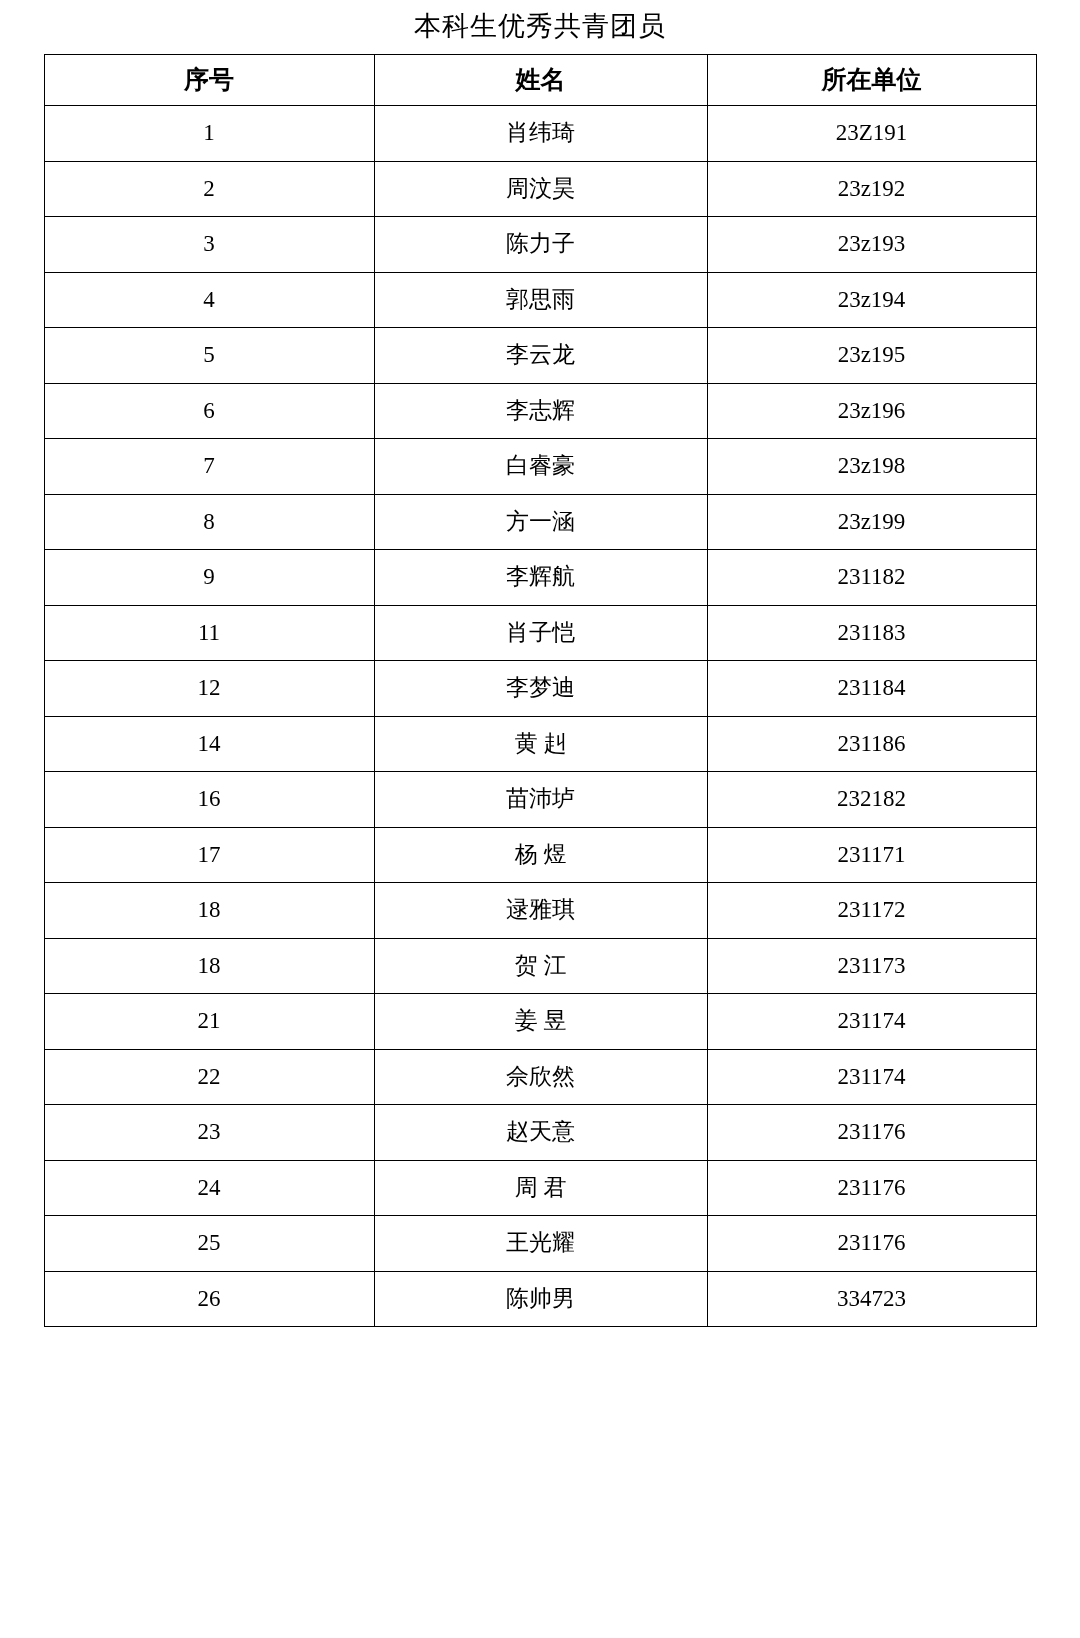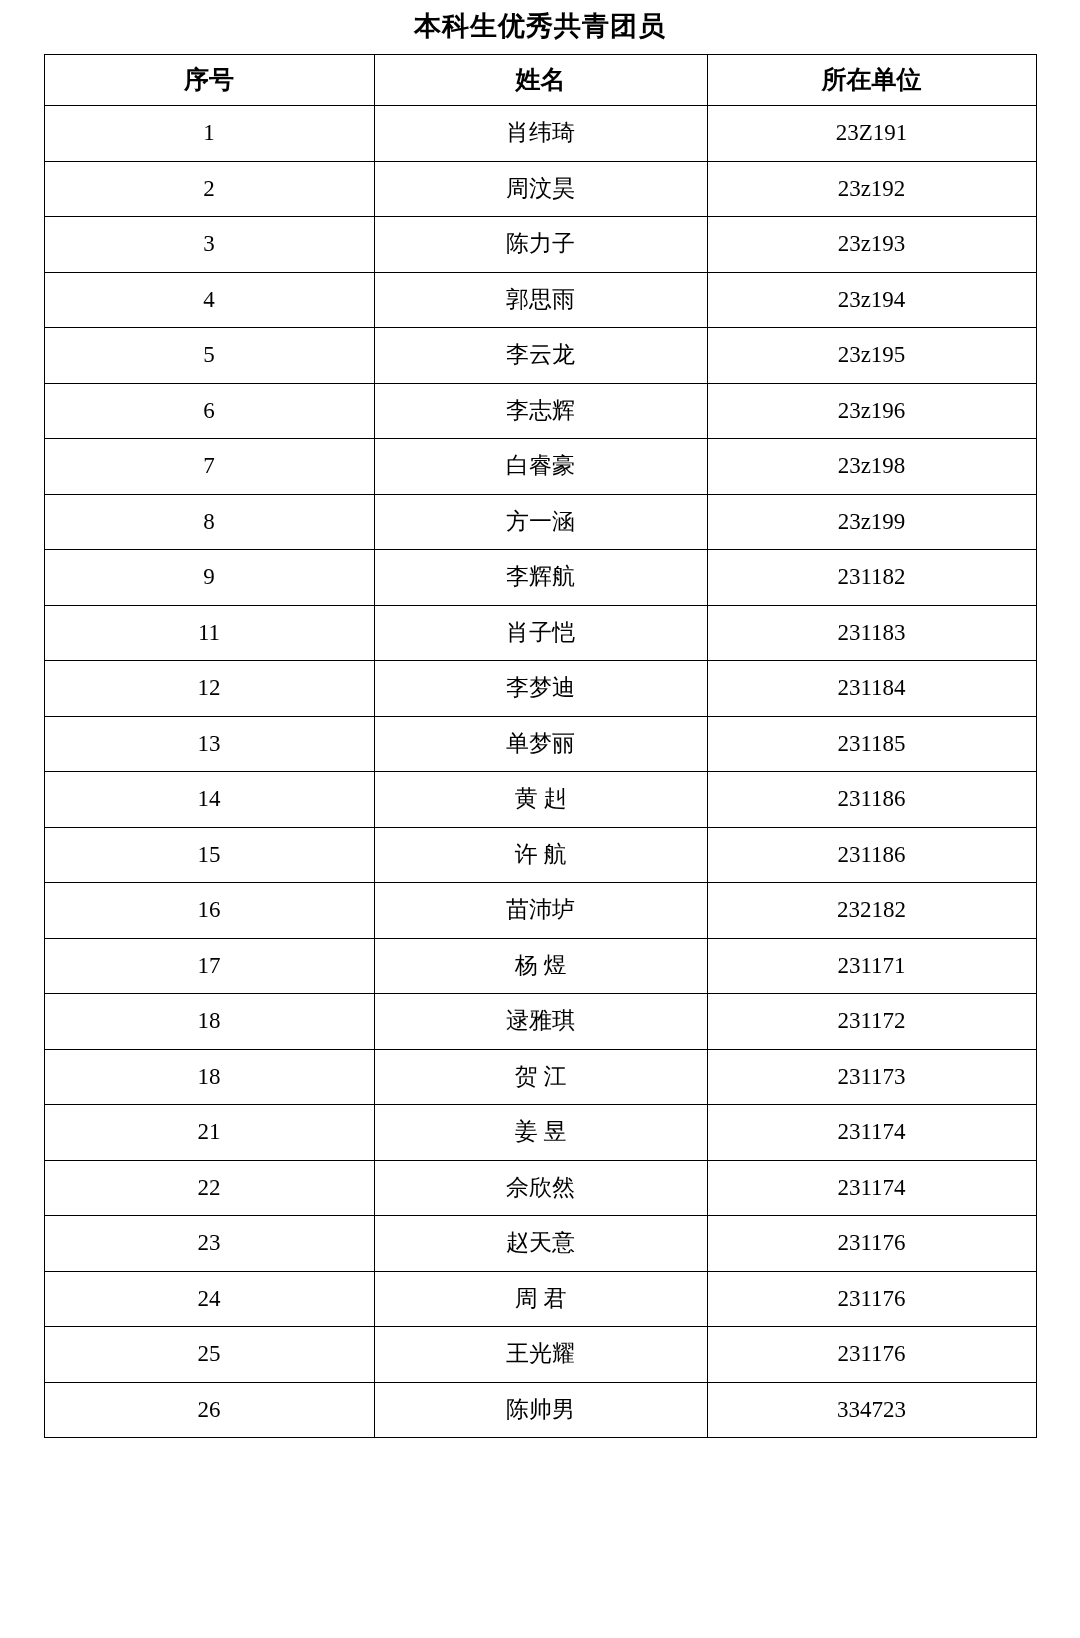--- a/index.html
+++ b/index.html
@@ -17,21 +17,21 @@
   .page {
     width: 1080px;
     height: 1638px;
     box-sizing: border-box;
     padding: 0;
     position: relative;
   }
   .doc-title {
     text-align: center;
     font-size: 27px;
-    font-weight: bold;
+    font-weight: normal;
     letter-spacing: 1px;
     margin: 8px 0 10px 0;
     font-family: "Liberation Serif", "DejaVu Serif", serif;
   }
   table.roster {
     border-collapse: collapse;
     width: 992px;
     margin: 0 auto;
     table-layout: fixed;
   }
@@ -132,35 +132,25 @@
           <td class="cell-num">11</td>
           <td class="cell-name">肖子恺</td>
           <td class="cell-num">231183</td>
         </tr>
         <tr>
           <td class="cell-num">12</td>
           <td class="cell-name">李梦迪</td>
           <td class="cell-num">231184</td>
         </tr>
         <tr>
-          <td class="cell-num">13</td>
-          <td class="cell-name">单梦丽</td>
-          <td class="cell-num">231185</td>
-        </tr>
-        <tr>
           <td class="cell-num">14</td>
           <td class="cell-name">黄 赳</td>
           <td class="cell-num">231186</td>
         </tr>
         <tr>
-          <td class="cell-num">15</td>
-          <td class="cell-name">许 航</td>
-          <td class="cell-num">231186</td>
-        </tr>
-        <tr>
           <td class="cell-num">16</td>
           <td class="cell-name">苗沛垆</td>
           <td class="cell-num">232182</td>
         </tr>
         <tr>
           <td class="cell-num">17</td>
           <td class="cell-name">杨 煜</td>
           <td class="cell-num">231171</td>
         </tr>
         <tr>

